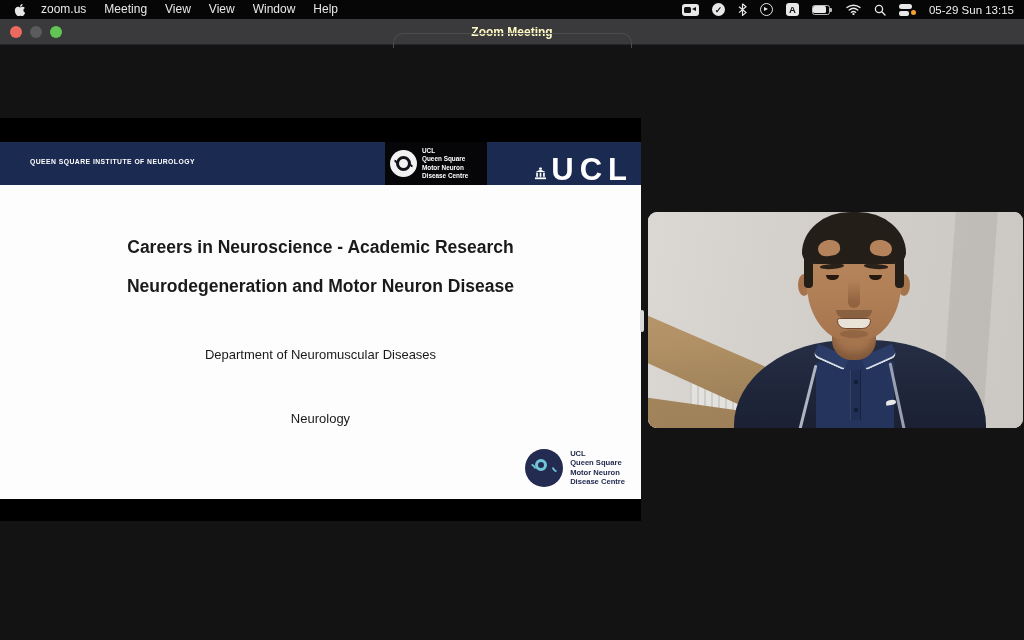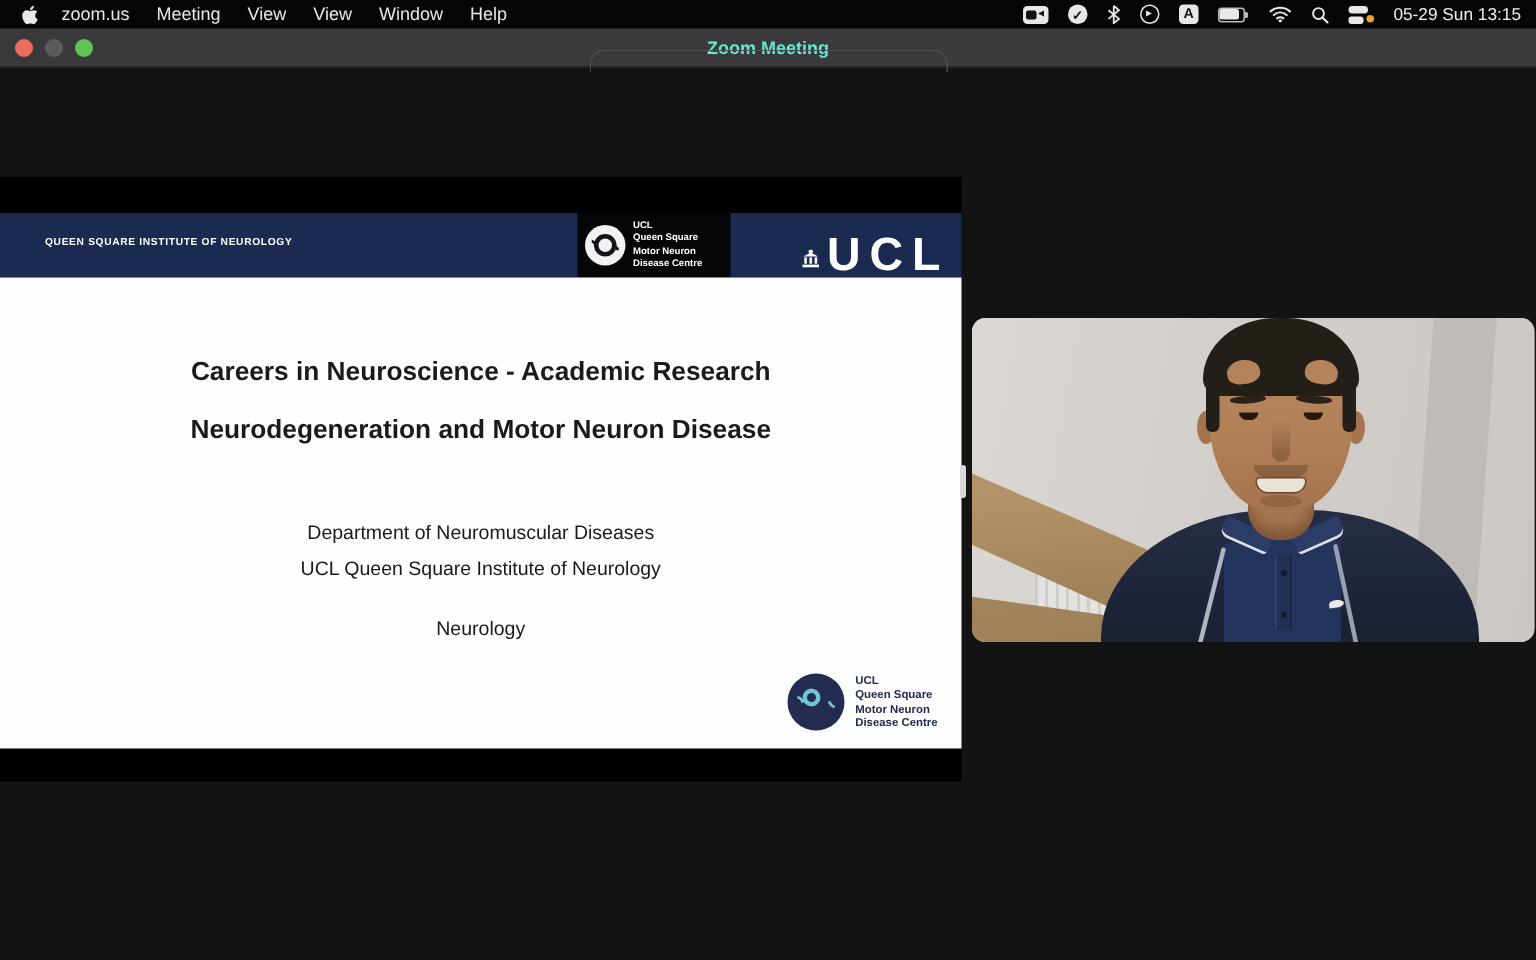--- a/index.html
+++ b/index.html
@@ -39,21 +39,21 @@
   .two-bars .dot { position:absolute; right:0; bottom:1px; width:5px; height:5px; background:#f7a12c; border-radius:50%; }
 
   
   .titlebar { position:absolute; left:0; top:19px; width:1024px; height:26px; background:#3a3a3c;
               border-bottom:1px solid #262626; }
   .traffic { position:absolute; top:7px; width:12px; height:12px; border-radius:50%; }
   .t-red   { left:10px;  background:#ec6a5e; }
   .t-gray  { left:30px;  background:#5b5b5d; }
   .t-green { left:50px;  background:#61c454; }
   .win-title { position:absolute; left:0; right:0; top:0; height:26px; text-align:center;
-               line-height:26px; color:#5eead4; font-size:12px; font-weight:bold; }
+               line-height:26px; color:#fef9c3; font-size:12px; font-weight:bold; }
 
   
   .float-outline { position:absolute; left:393px; top:33px; width:239px; height:15px;
                    border:1px solid #4d4d4f; border-bottom:none; border-radius:10px 10px 0 0; background:transparent; }
 
   
   .share-area { position:absolute; left:0; top:118px; width:641px; height:403px; background:#000; }
   .slide-header { position:absolute; left:0; top:24px; width:641px; height:43px; background:#1b2a50; }
   .inst-text { position:absolute; left:30px; top:16px; color:#fff; font-size:6.8px; font-weight:bold; letter-spacing:0.45px; }
   .mnd-box { position:absolute; left:385px; top:0; width:102px; height:43px; background:#060608;
@@ -257,21 +257,20 @@
             </svg>
         </span>
         <span class="ucl-letters">UCL</span>
       </div>
     </div>
 
     <div class="slide-body">
       <div class="s-title l1">Careers in Neuroscience - Academic Research</div>
       <div class="s-title l2">Neurodegeneration and Motor Neuron Disease</div>
       <div class="s-line p2">Department of Neuromuscular Diseases</div>
-      <div class="s-line p3">UCL Queen Square Institute of Neurology</div>
       <div class="s-line p4">Neurology</div>
 
       <div class="footer-logo">
         <span class="fl-circle">
           <span class="iris"></span>
             <span class="wing1"></span>
             <span class="wing2"></span>
         </span>
         <span class="fl-lines">
           <div>UCL</div>

